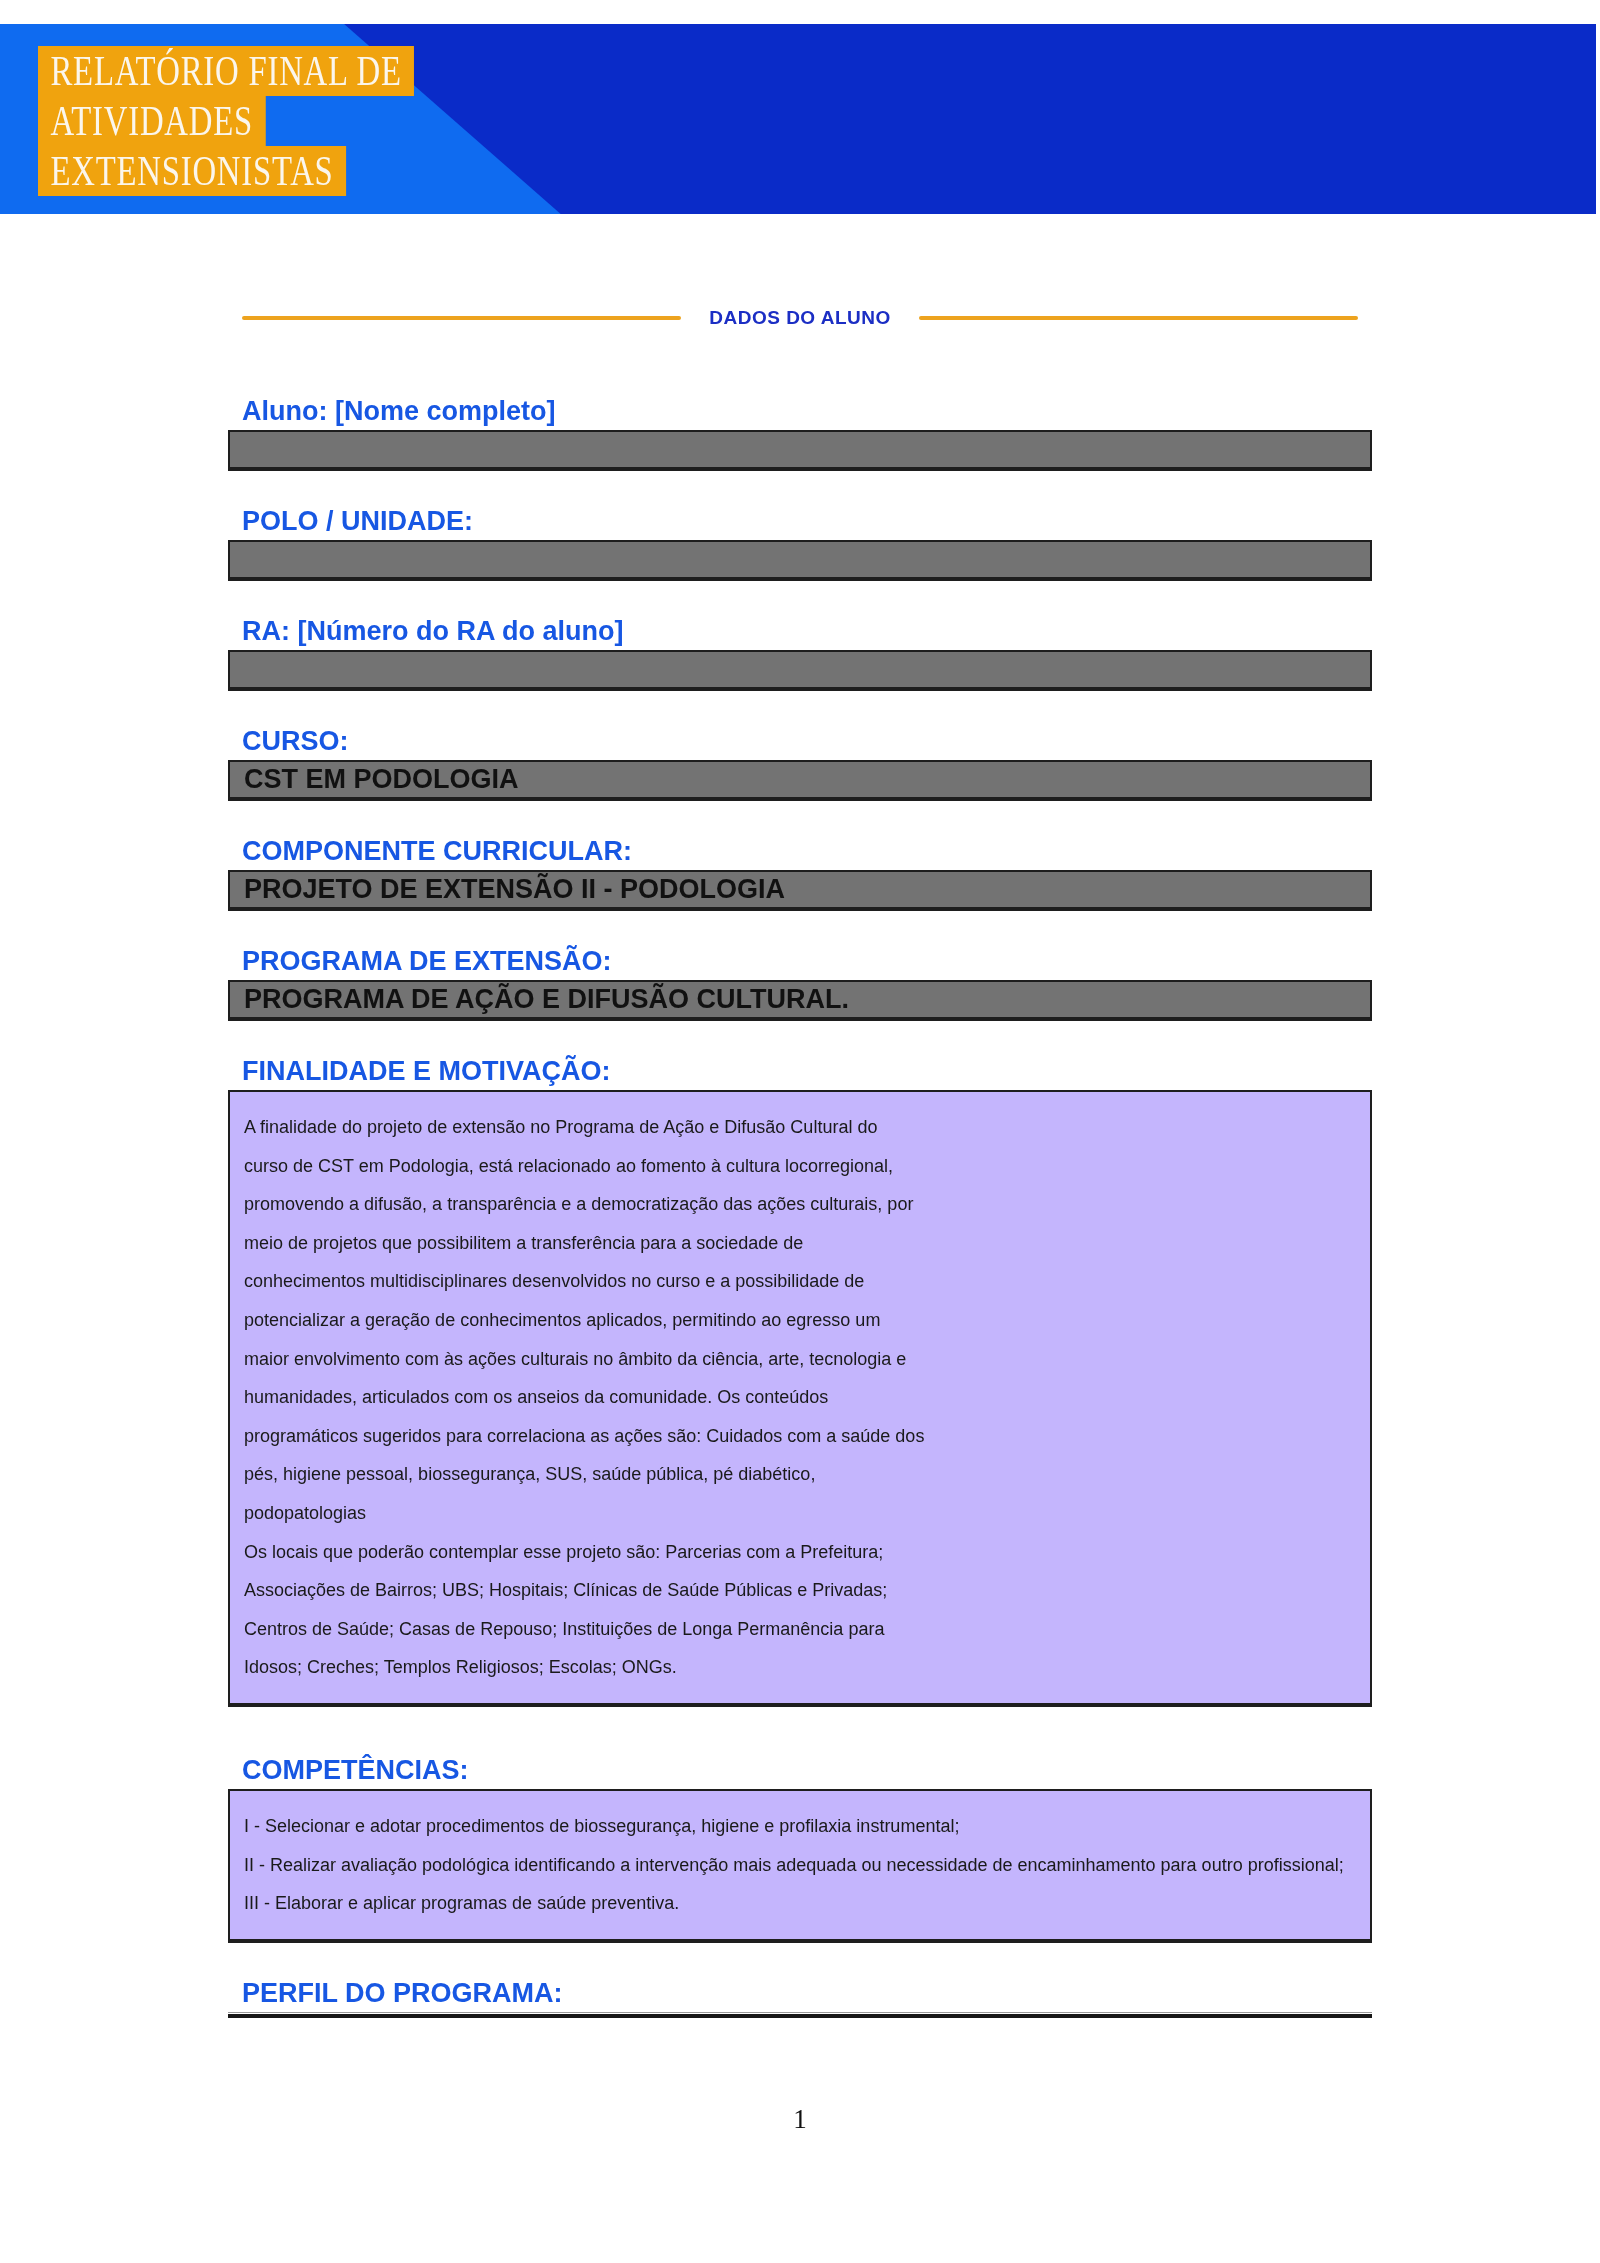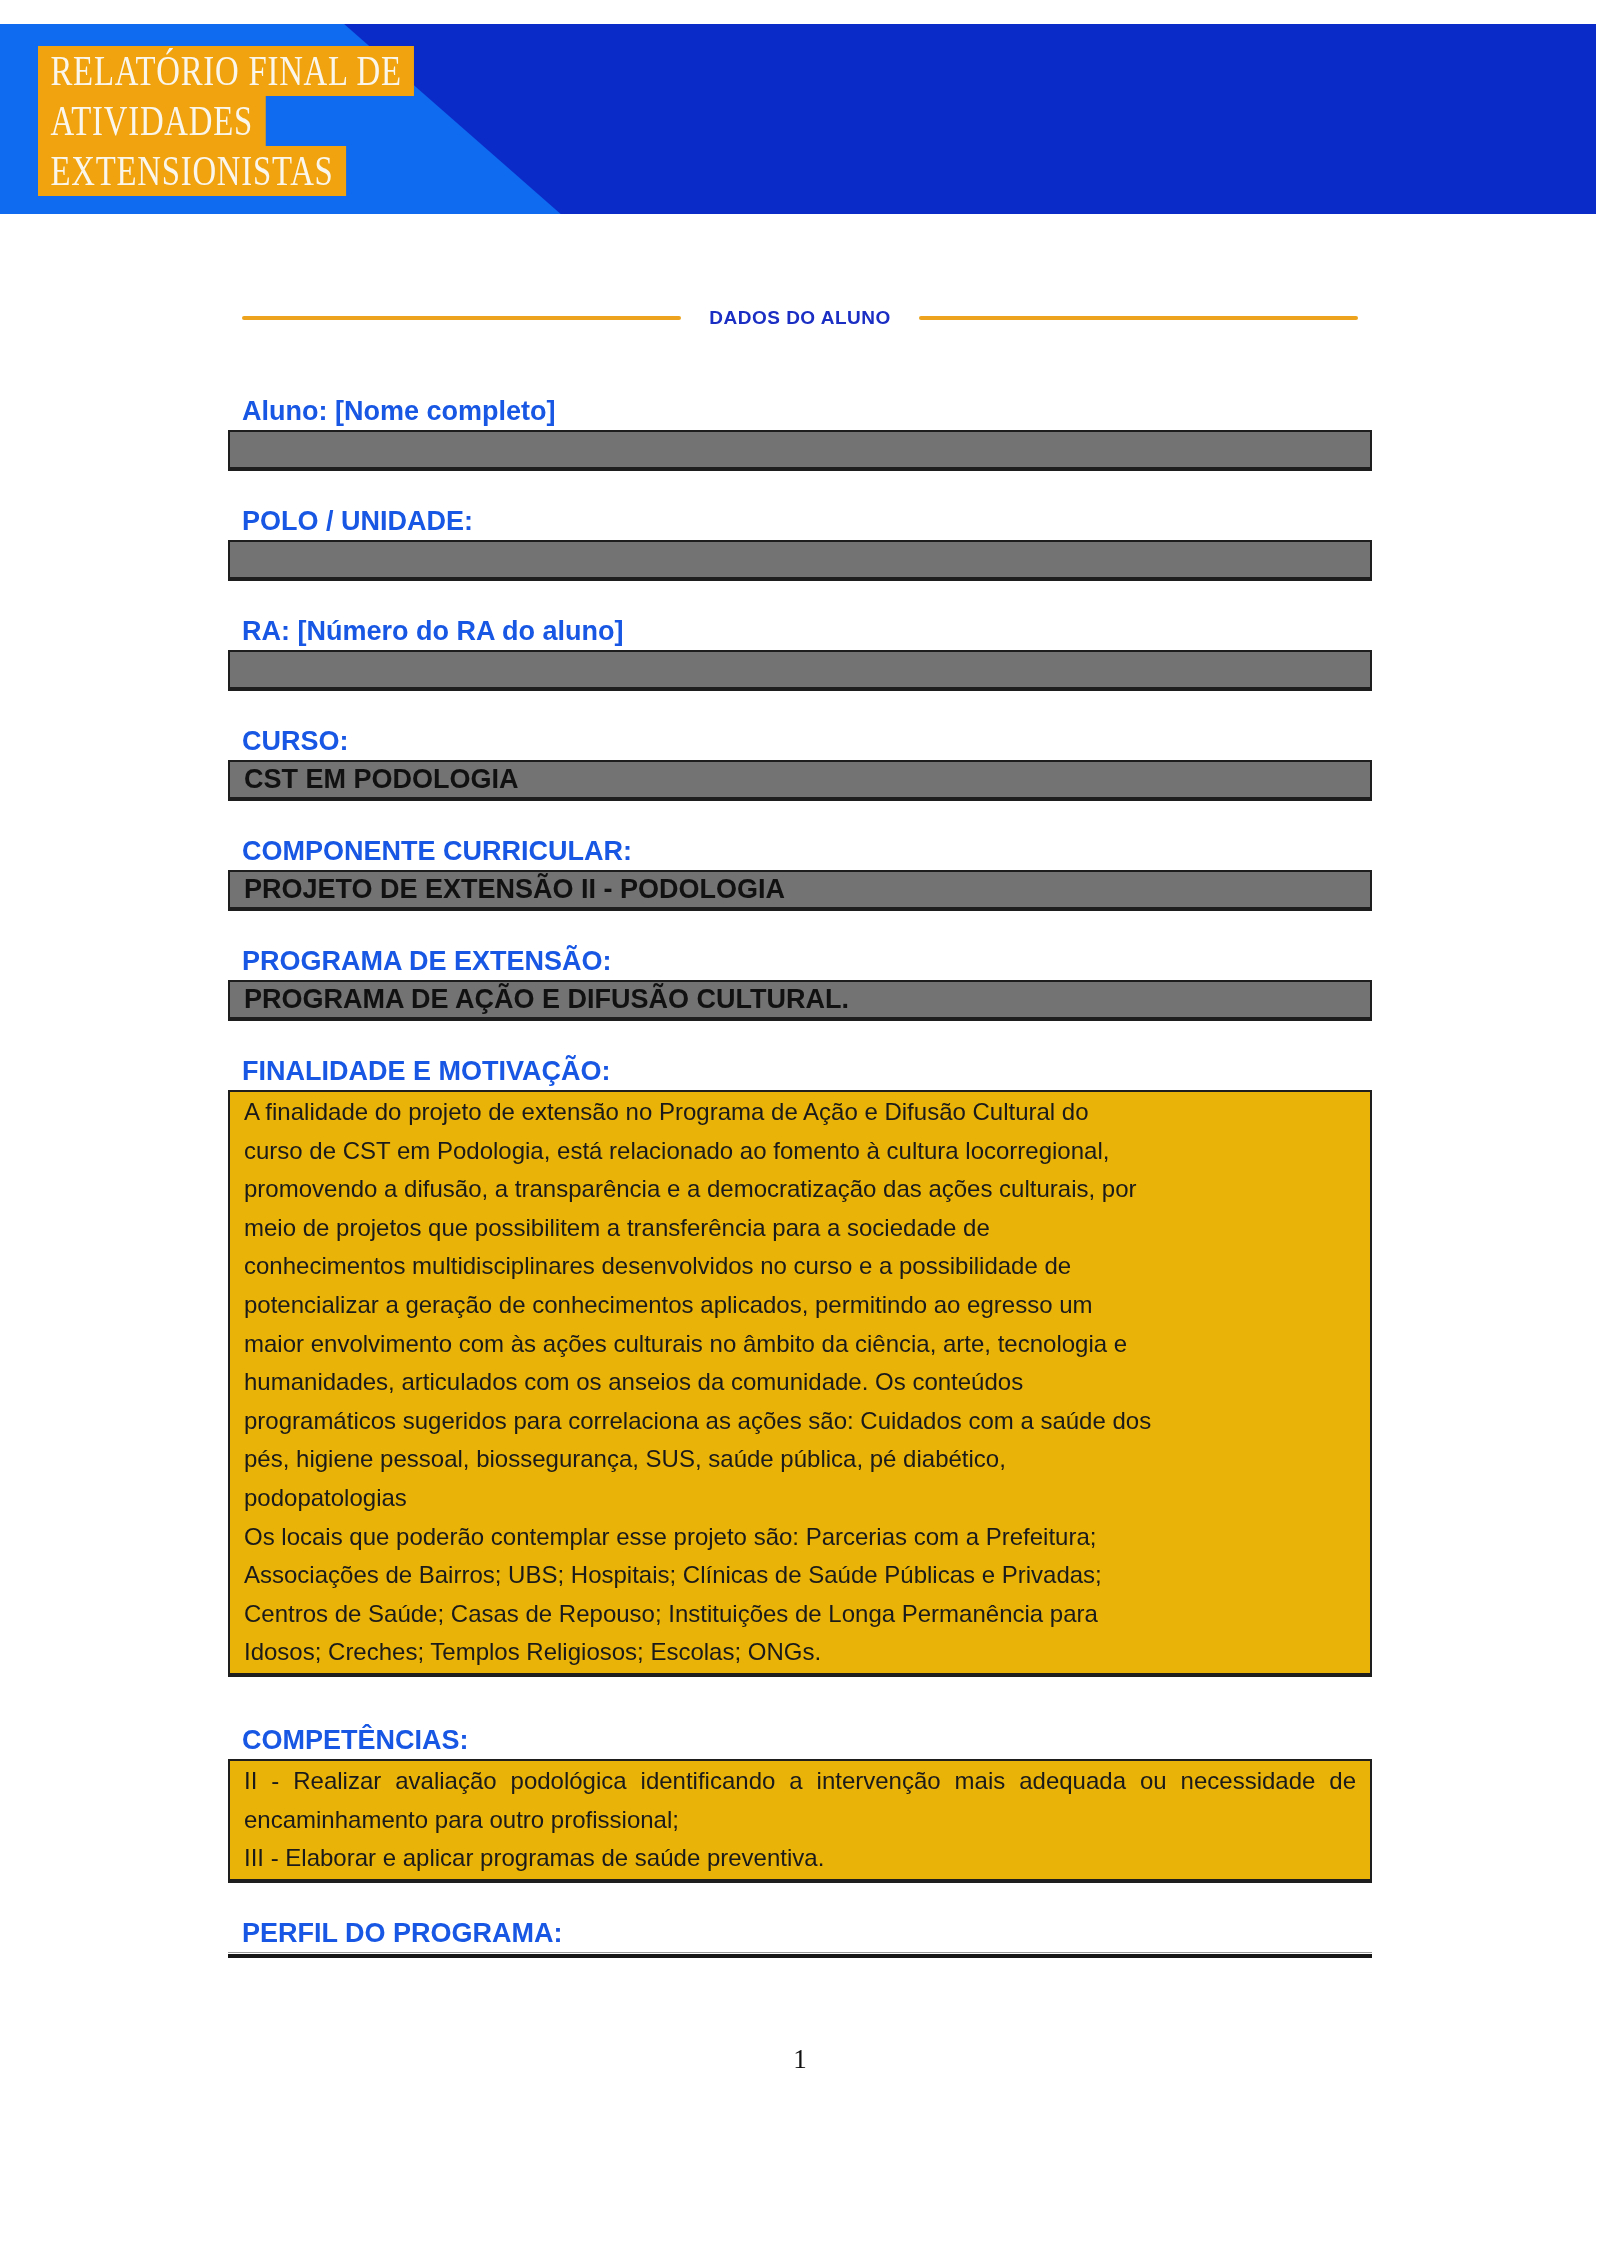--- a/index.html
+++ b/index.html
@@ -93,25 +93,25 @@
     padding: 0 14px;
     font-weight: bold;
     font-size: 27px;
     line-height: 35px;
     color: #111111;
     overflow: hidden;
   }
 
   
   .text-box {
-    background: #eab308;
+    background: #c4b5fd;
     border: 2px solid #1E1E1E;
     border-bottom-width: 4px;
-    padding: 1px 14px;
-    font-size: 24px;
+    padding: 16px 14px;
+    font-size: 18px;
     line-height: 38.6px;
     color: #1A1A1A;
   }
   .pre-lines { white-space: pre-line; }
   .text-box p.justify {
     margin: 0;
     text-align: justify;
   }
   .comp-box { margin-top: 48px; }
 
@@ -197,20 +197,21 @@
 podopatologias
 Os locais que poderão contemplar esse projeto são: Parcerias com a Prefeitura;
 Associações de Bairros; UBS; Hospitais; Clínicas de Saúde Públicas e Privadas;
 Centros de Saúde; Casas de Repouso; Instituições de Longa Permanência para
 Idosos; Creches; Templos Religiosos; Escolas; ONGs.</div>
   </section>
 
   <section class="field comp-box">
     <div class="field-label">COMPETÊNCIAS:</div>
     <div class="text-box">
+      <p class="justify">I - Selecionar e adotar procedimentos de biossegurança, higiene e profilaxia instrumental;</p>
       <p class="justify">II - Realizar avaliação podológica identificando a intervenção mais adequada ou necessidade de encaminhamento para outro profissional;</p>
       <p class="justify">III - Elaborar e aplicar programas de saúde preventiva.</p>
     </div>
   </section>
 
   <section class="field">
     <div class="field-label">PERFIL DO PROGRAMA:</div>
     <div class="perfil-rule"></div>
   </section>
 

